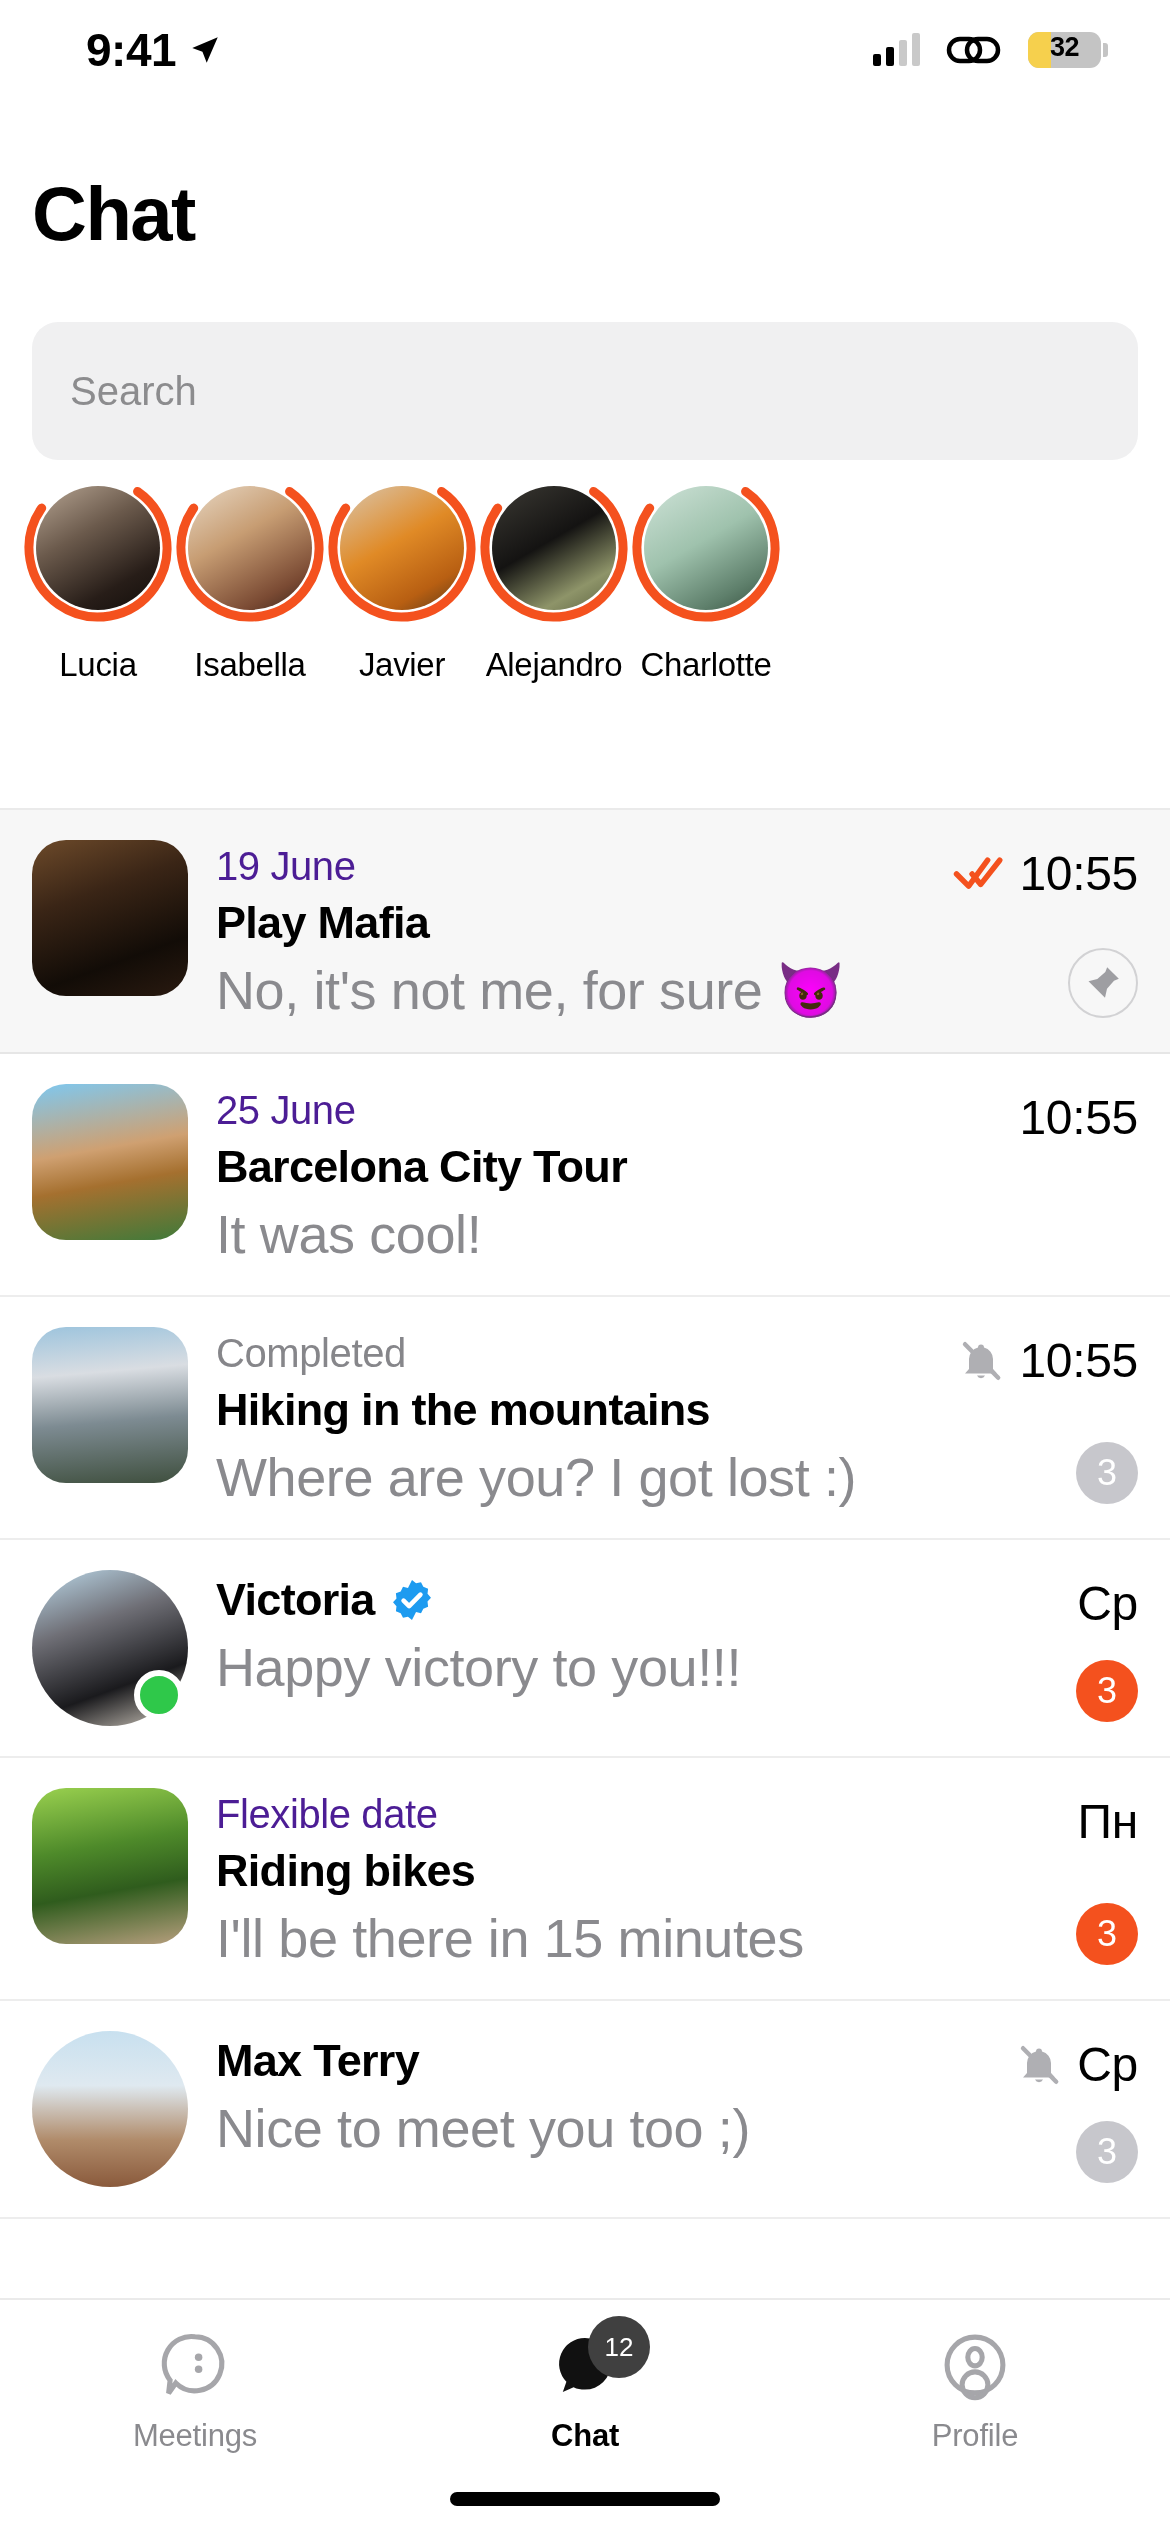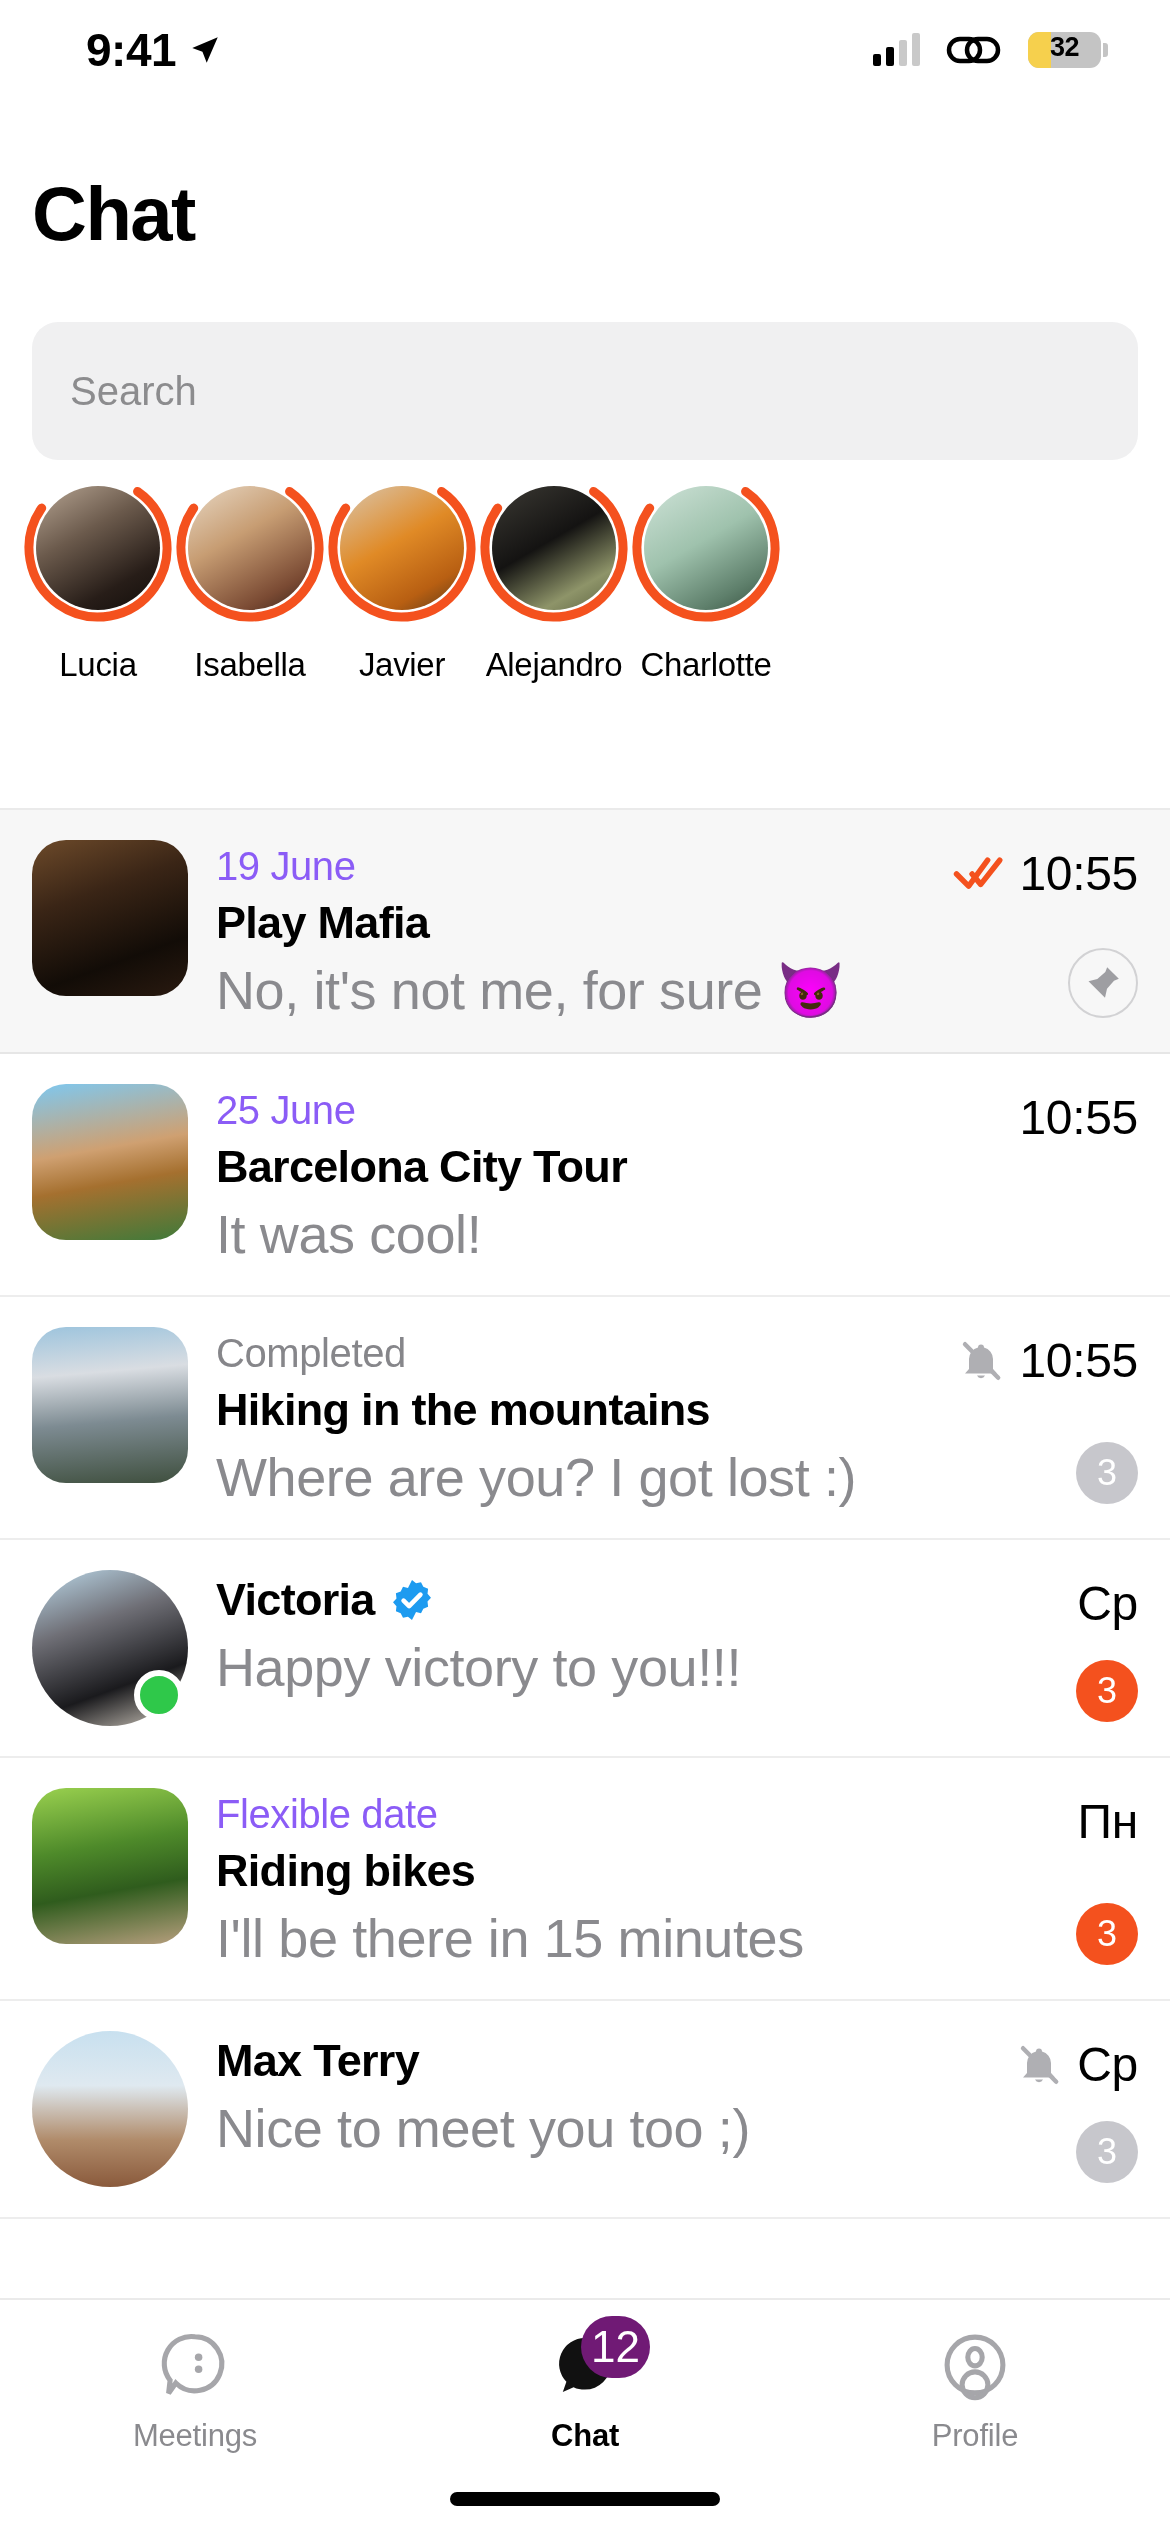--- a/index.html
+++ b/index.html
@@ -95,21 +95,21 @@
   }
   .avatar.square { border-radius:34px; }
   .avatar.round { border-radius:50%; }
   .avatar .ph { width:100%; height:100%; }
   .online-dot {
     position:absolute; right:4px; bottom:6px; width:38px; height:38px;
     border-radius:50%; background:#2FC84A; border:6px solid #fff;
     box-sizing:content-box;
   }
   .chat-main { flex:1 1 auto; min-width:0; padding-top:4px; }
-  .chat-label { font-size:40px; color:#8b5cf6; letter-spacing:-0.4px; margin-bottom:8px; }
+  .chat-label { font-size:40px; color:#4c1d95; letter-spacing:-0.4px; margin-bottom:8px; }
   .chat-label.muted-label { color:#86868A; }
   .chat-title-line { display:flex; align-items:center; gap:14px; margin-bottom:10px; }
   .chat-title { font-size:45px; font-weight:bold; color:#000; letter-spacing:-0.7px; }
   .verified { flex:0 0 auto; }
   .chat-sub { font-size:54px; color:#8A8A8E; letter-spacing:-0.4px; }
   .chat-meta {
     flex:0 0 auto; display:flex; flex-direction:column; align-items:flex-end;
     justify-content:space-between; align-self:stretch; padding-top:6px; padding-bottom:4px;
     margin-left:16px;
   }
@@ -130,21 +130,21 @@
   
   .tabbar {
     position:absolute; bottom:0; left:0; width:1170px; height:234px;
     border-top:2px solid #EAEAEA; background:#fff;
     display:flex; align-items:flex-start; padding-top:26px;
   }
   .tab { flex:1 1 0; display:flex; flex-direction:column; align-items:center; gap:14px; }
   .tab-icon { position:relative; width:78px; height:78px; display:flex; align-items:center; justify-content:center; }
   .tab-badge {
     position:absolute; right:-26px; top:-10px; min-width:62px; height:62px;
-    border-radius:31px; background:#701a75; color:#fff; font-size:44px;
+    border-radius:31px; background:#404040; color:#fff; font-size:26px;
     display:flex; align-items:center; justify-content:center; padding:0 10px;
   }
   .tab-label { font-size:31px; color:#8A8A8E; letter-spacing:-0.2px; }
   .tab.active .tab-label { color:#000; font-weight:bold; }
   .home-indicator {
     position:absolute; bottom:26px; left:50%; transform:translateX(-50%);
     width:270px; height:14px; border-radius:7px; background:#000;
   }
 
   

